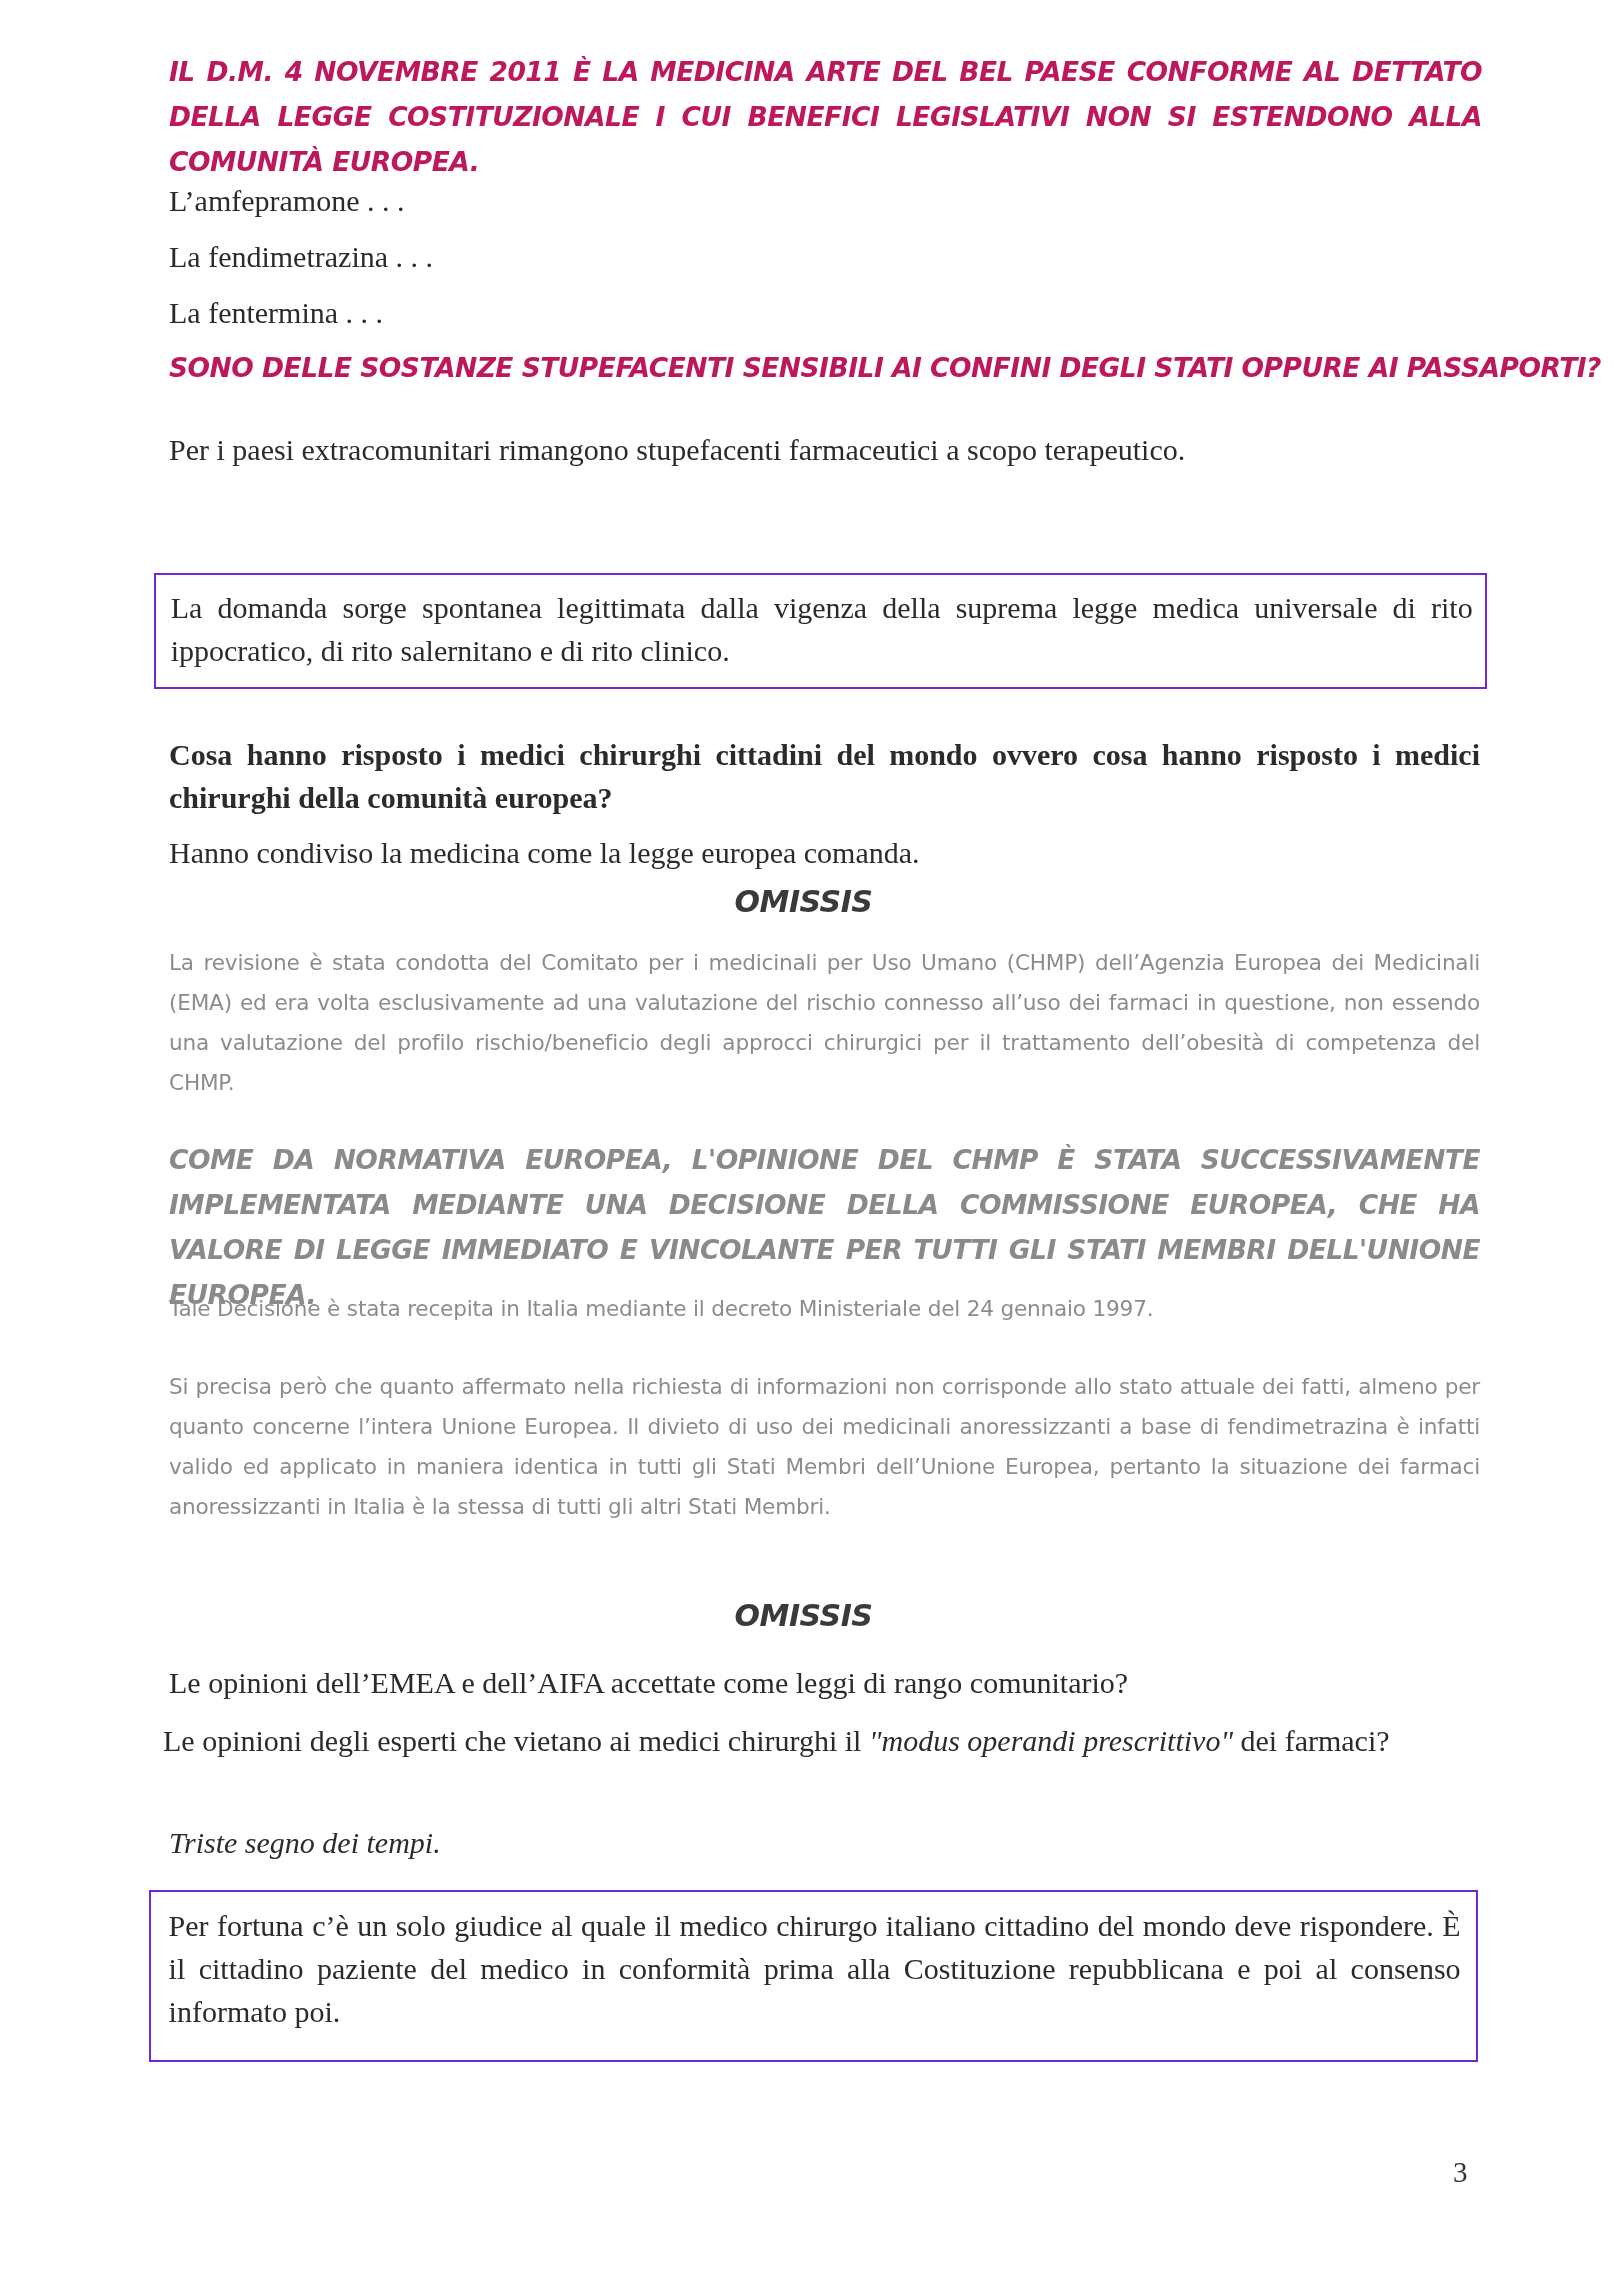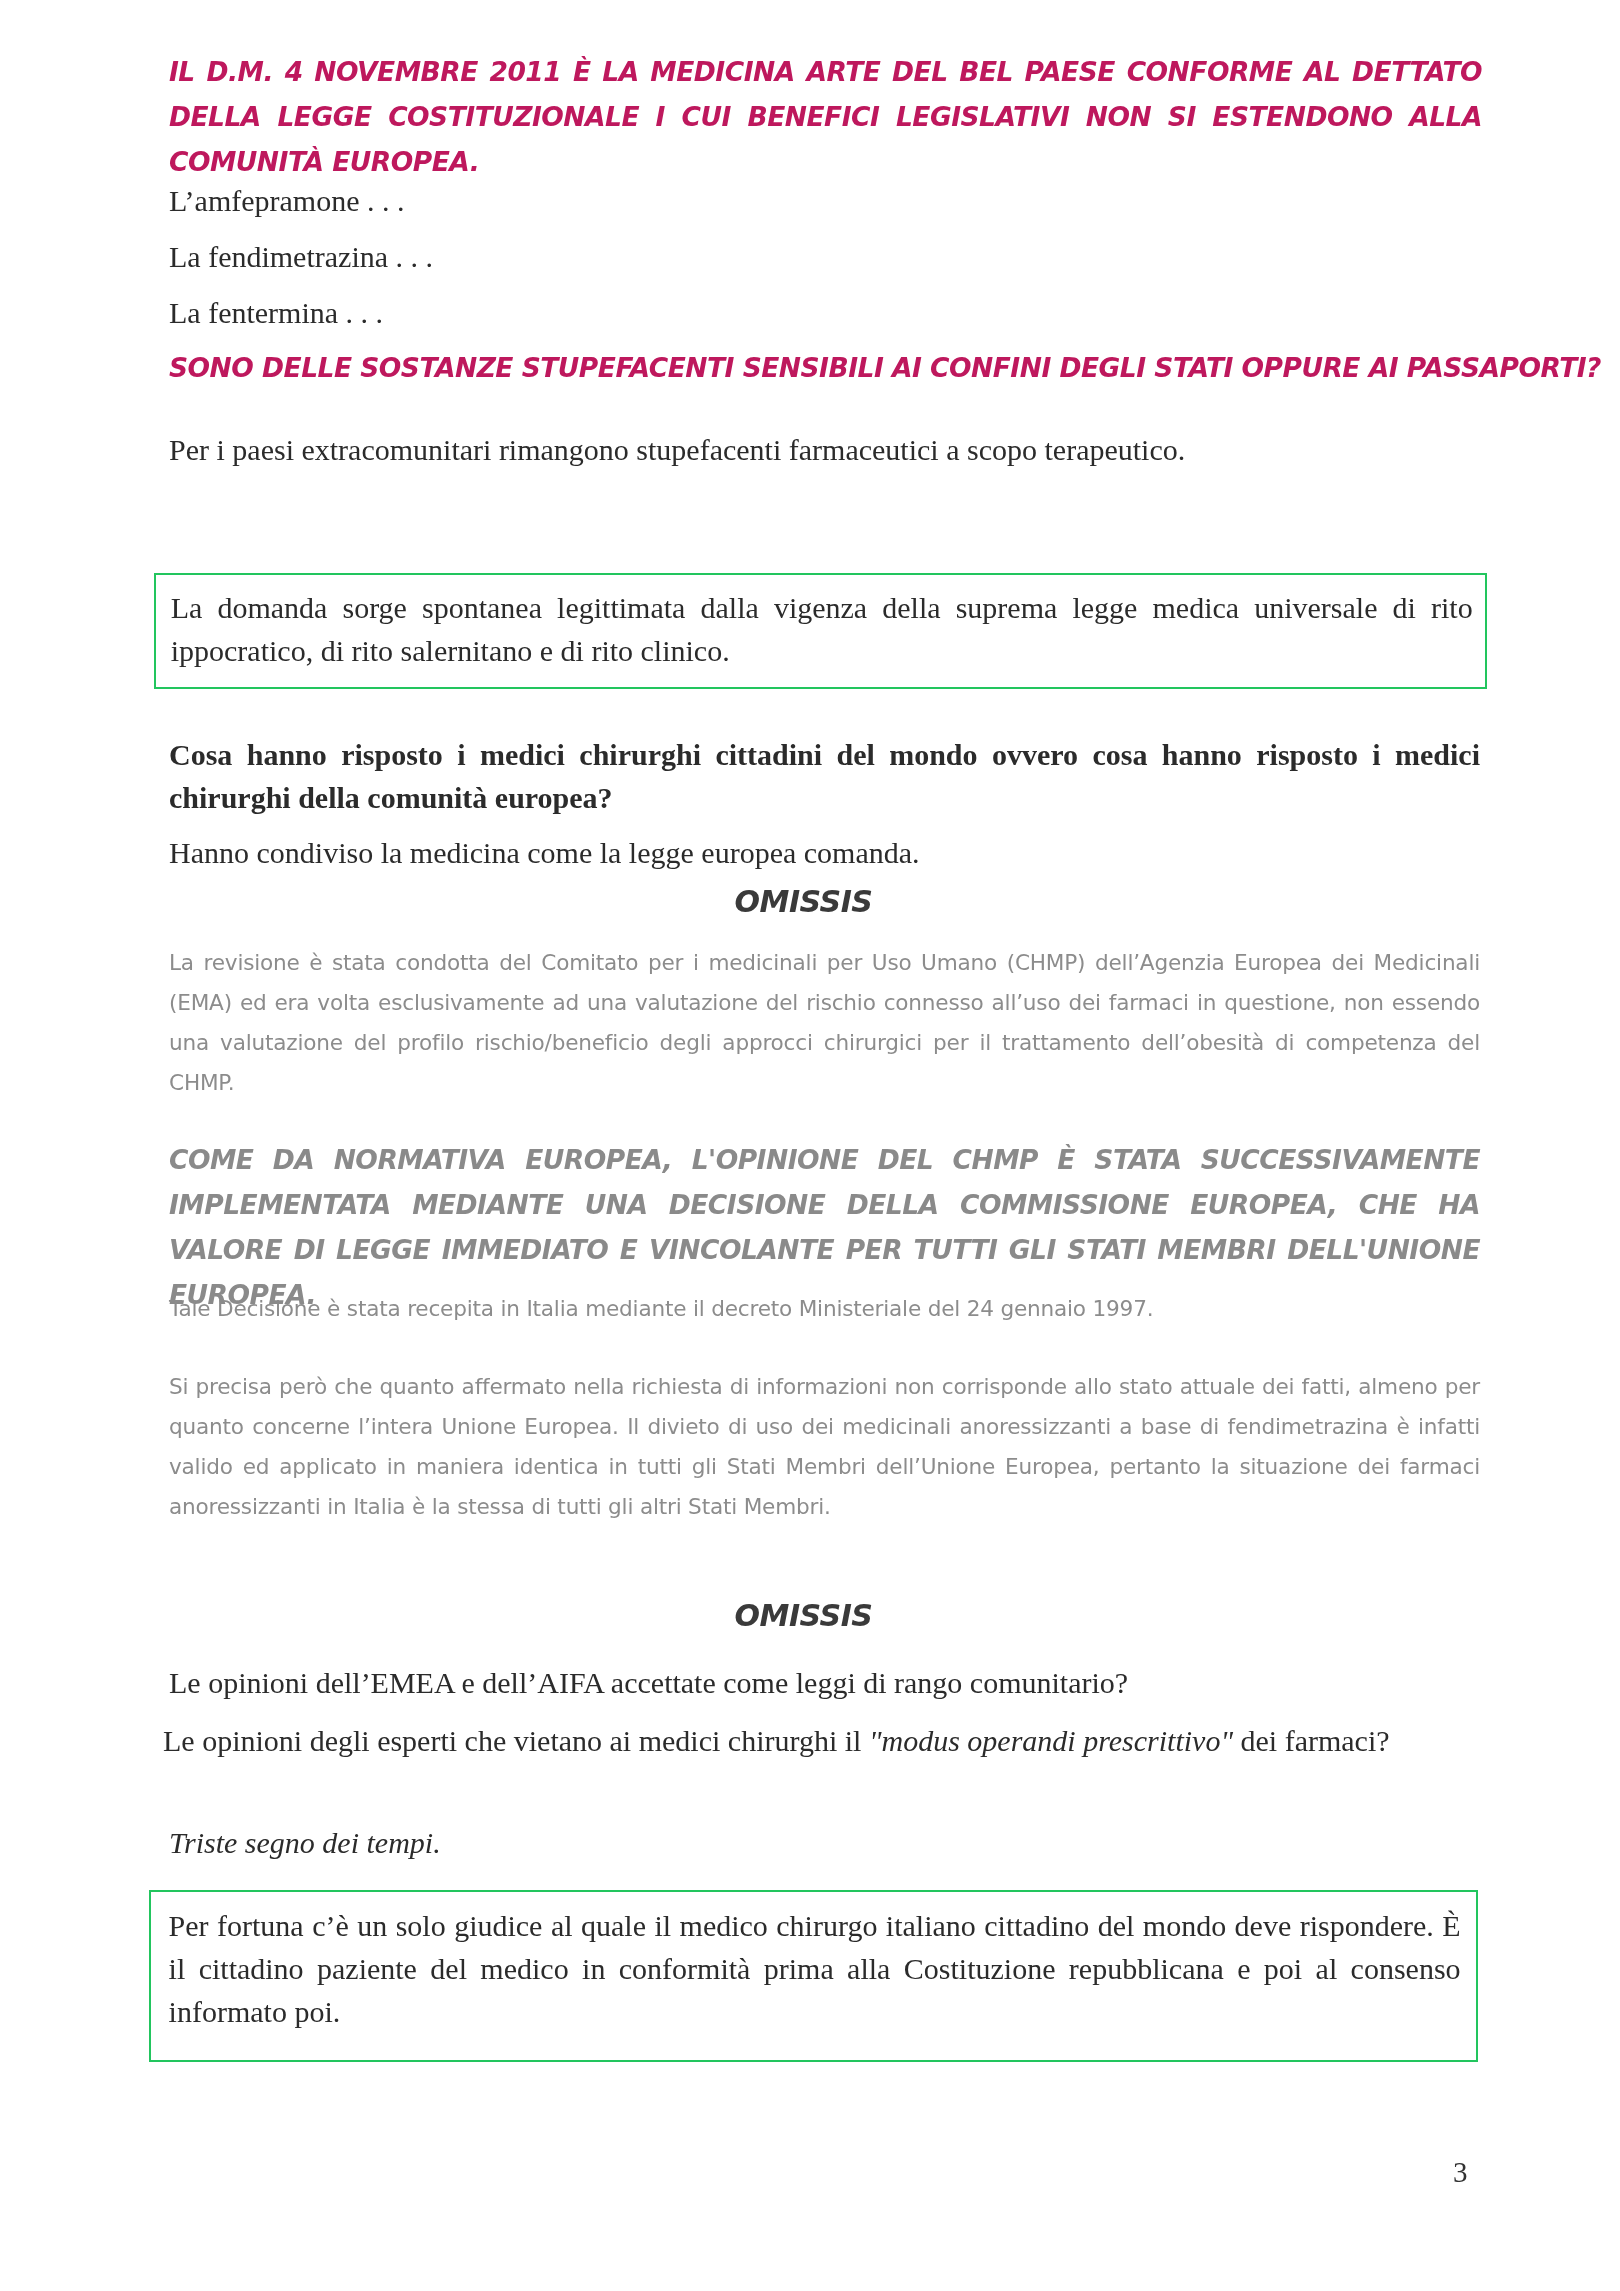--- a/index.html
+++ b/index.html
@@ -60,21 +60,21 @@
       font-family: "DejaVu Sans", "Liberation Sans", sans-serif;
       font-weight: bold;
       font-style: italic;
       font-size: 30px;
       color: #3a3a3a;
       text-align: center;
       letter-spacing: -0.5px;
     }
 
     .boxed {
-      border: 2px solid #22c55e;
+      border: 2px solid #6d28d9;
       box-sizing: border-box;
       padding-left: 30px;
     }
 
     .ghost-header {
       font-family: "DejaVu Sans", sans-serif;
       font-size: 13.7px;
       color: #e3e3e3;
       transform: scaleX(-1);
       letter-spacing: 1px;

